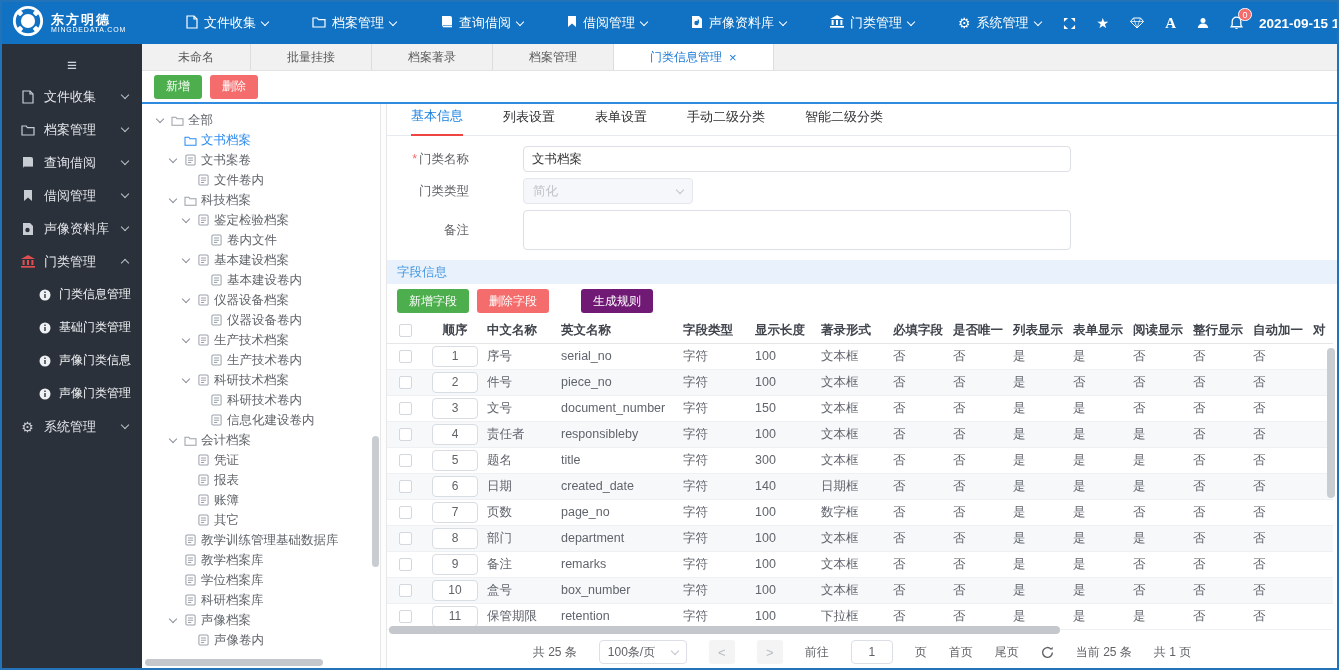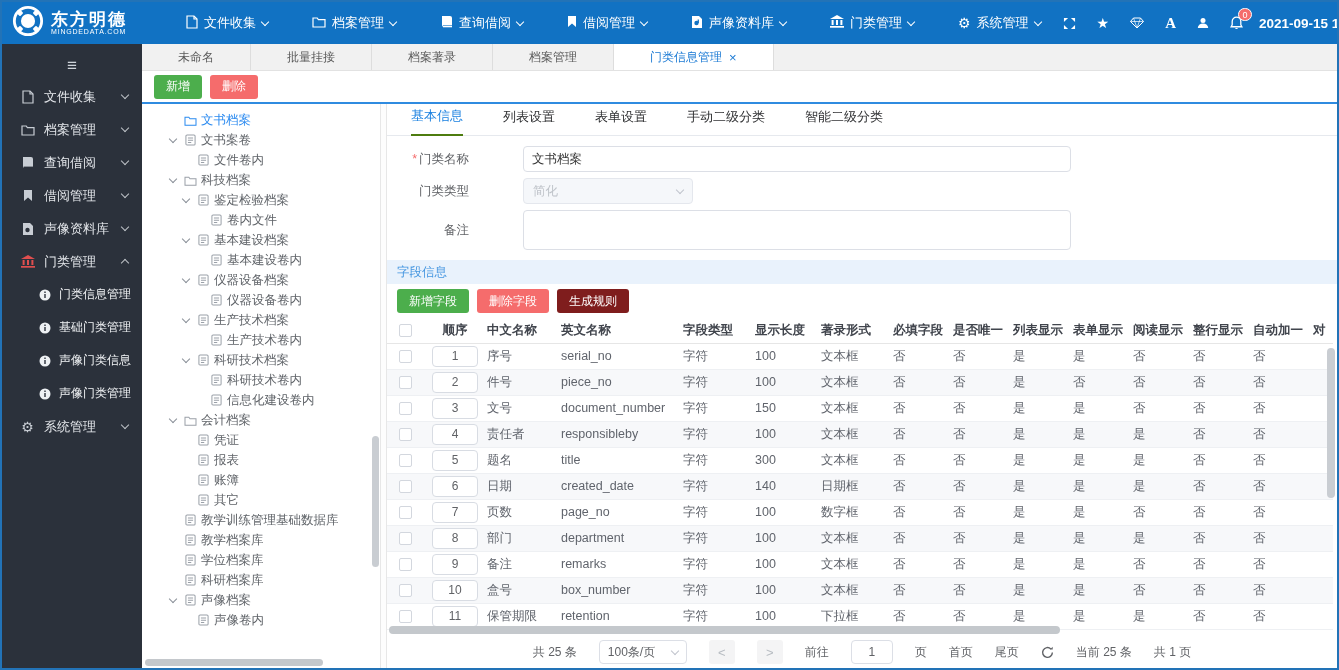--- a/index.html
+++ b/index.html
@@ -3,21 +3,21 @@
 <meta charset="utf-8">
 <style>
   * { box-sizing: border-box; margin: 0; padding: 0; }
   body { margin:0; background:#d7dde3; font-family:"Liberation Sans","DejaVu Sans",sans-serif; }
   .window { width:1339px; height:670px; border:2px solid #2273b7; box-shadow: inset 0 0 0 1px #fff;
             display:flex; flex-direction:column; background:#fff; overflow:hidden; }
 
   
   .topbar { flex:0 0 42px; background:#1172c3; display:flex; align-items:center; color:#fff; padding:0 12px 0 10px; }
   .logo { display:flex; align-items:center; gap:7px; width:152px; flex:0 0 152px; }
-  .logo-title { font-size:17px; font-weight:bold; letter-spacing:2px; line-height:1.05; }
+  .logo-title { font-size:13px; font-weight:bold; letter-spacing:2px; line-height:1.05; }
   .logo-sub { font-size:7px; letter-spacing:.8px; }
   .topnav { display:flex; flex:1; align-items:center; }
   .menu { display:flex; align-items:center; gap:6px; font-size:13px; padding:0 22px; cursor:pointer; white-space:nowrap; }
   .chev { width:6px; height:6px; border-right:1.5px solid currentColor; border-bottom:1.5px solid currentColor;
           transform:rotate(45deg); margin-top:-3px; display:inline-block; }
   .chev.up { transform:rotate(-135deg); margin-top:3px; }
   .top-icons { display:flex; align-items:center; gap:21px; margin-right:16px; }
   .ticon { color:#fff; display:flex; align-items:center; cursor:pointer; font-size:14px; }
   .bell { position:relative; }
   .badge { position:absolute; top:-8px; right:-9px; background:#f56c6c; color:#fff; border-radius:8px;
@@ -37,42 +37,42 @@
 
   .main { flex:1; display:flex; flex-direction:column; min-width:0; background:#fff; }
   .tabbar { flex:0 0 27px; background:#f1f1f1; display:flex; border-bottom:1px solid #e2e2e2; }
   .tab { padding:0 36px; display:flex; align-items:center; justify-content:center; gap:7px; font-size:12px;
          color:#5a5a5a; border-right:1px solid #ddd; cursor:pointer; white-space:nowrap; }
   .tab.active { background:#fff; color:#1b7ad4; }
   .tab .x { font-size:13px; line-height:1; cursor:pointer; }
   .toolbar { flex:0 0 33px; display:flex; align-items:center; gap:8px; padding-left:12px; border-bottom:2px solid #2f8be0; }
   .btn { height:24px; padding:0 12px; border-radius:3px; border:none; color:#fff; font-size:12px;
          display:flex; align-items:center; cursor:pointer; white-space:nowrap; }
-  .btn.green { background:#4cae4c; } .btn.red { background:#f56c6c; } .btn.gray { background:#7f1d1d; }
+  .btn.green { background:#4cae4c; } .btn.red { background:#f56c6c; } .btn.gray { background:#701a75;margin-left:24px; }
 
   .content { flex:1; display:flex; min-height:0; }
   
   .tree-wrap { flex:0 0 238px; width:238px; position:relative; padding:6px 10px 10px 4px; overflow:hidden; }
   .tree-row { height:20px; display:flex; align-items:center; font-size:12.5px; color:#5f6368; cursor:pointer; white-space:nowrap; }
   .tree-row .caret { width:16px; flex:0 0 16px; display:flex; justify-content:center; color:#8a9099; }
   .tree-row .caret i { width:6px; height:6px; border-right:1.3px solid currentColor; border-bottom:1.3px solid currentColor; transform:rotate(45deg); margin-top:-2px; }
   .tree-row .ticon { width:18px; flex:0 0 18px; display:flex; justify-content:center; color:#9aa0a8; }
   .tree-row .tlabel { margin-left:2px; }
   .tree-row.sel { color:#2a8af0; } .tree-row.sel .ticon { color:#2a8af0; }
   .tree-vbar { position:absolute; right:1px; top:6px; bottom:14px; width:7px; }
   .tree-vbar .thumb { position:absolute; top:60%; height:24%; width:7px; background:#c9cdd2; border-radius:4px; }
   .tree-hbar { position:absolute; left:3px; right:12px; bottom:2px; height:7px; }
   .tree-hbar .thumb { position:absolute; left:0; top:0; height:7px; width:80%; background:#c4c8cc; border-radius:4px; }
   .vdivider { flex:0 0 7px; background:#fdfdfd; border-left:1px solid #e7e7e7; border-right:1px solid #e7e7e7; }
 
   
   .rpanel { flex:1; display:flex; flex-direction:column; min-width:0; }
   .ptabs { flex:0 0 32px; display:flex; align-items:flex-end; gap:40px; padding-left:24px; border-bottom:1px solid #e6e9ee; }
   .ptab { font-size:13px; color:#303133; padding-bottom:9px; cursor:pointer; white-space:nowrap; }
-  .ptab.active { color:#1a80e0; border-bottom:2px solid #4d7c0f; margin-bottom:-1px; }
+  .ptab.active { color:#1a80e0; border-bottom:2px solid #ef4444; margin-bottom:-1px; }
   .form { padding:10px 0 4px 0; }
   .form-row { display:flex; align-items:center; margin-bottom:6px;gap:44px; }
   .form-label { flex:0 0 92px; width:92px; text-align:right; font-size:12.5px; color:#606266; padding-right:10px; line-height:26px; white-space:nowrap; }
   .star { color:#f56c6c; margin-right:2px; }
   .f-input { width:548px; height:26px; border:1px solid #dcdfe6; border-radius:4px; font-size:12.5px; color:#333; padding:0 8px; outline:none; }
   .f-select { width:170px; height:26px; background:#f5f7fa; border:1px solid #e4e7ed; border-radius:4px;
               display:flex; align-items:center; justify-content:space-between; padding:0 9px; font-size:12.5px; color:#bfc3c9; cursor:not-allowed; }
   .f-select .chev { border-color:#c0c4cc; }
   .f-textarea { width:548px; height:40px; border:1px solid #dcdfe6; border-radius:4px; resize:none; outline:none; font-family:inherit; }
   .field-bar { flex:0 0 24px; background:#e9f2fc; color:#4596e0; font-size:12.5px; display:flex; align-items:center; padding-left:10px; }
@@ -353,20 +353,31 @@
 
       <div class="toolbar">
         <button class="btn green">新增</button>
         <button class="btn red">删除</button>
       </div>
 
       <div class="content">
 
         <div class="tree-wrap">
           <div id="tree-items">
+              <div class="tree-row" style="padding-left: 6px;">
+                <span class="caret">
+                  <i></i>
+                </span>
+                <span class="ticon">
+                  <svg width="13" height="11" viewBox="0 0 14 12" fill="none" stroke="currentColor" stroke-width="1.1">
+                    <path d="M1 2.5h4.2l1.2 1.6H13v7H1z"></path>
+                  </svg>
+                </span>
+                <span class="tlabel">全部</span>
+              </div>
               <div class="tree-row sel" style="padding-left: 19px;">
                 <span class="caret"></span>
                 <span class="ticon">
                   <svg width="13" height="11" viewBox="0 0 14 12" fill="none" stroke="currentColor" stroke-width="1.1">
                     <path d="M1 2.5h4.2l1.2 1.6H13v7H1z"></path>
                   </svg>
                 </span>
                 <span class="tlabel">文书档案</span>
               </div>
               <div class="tree-row" style="padding-left: 19px;">

